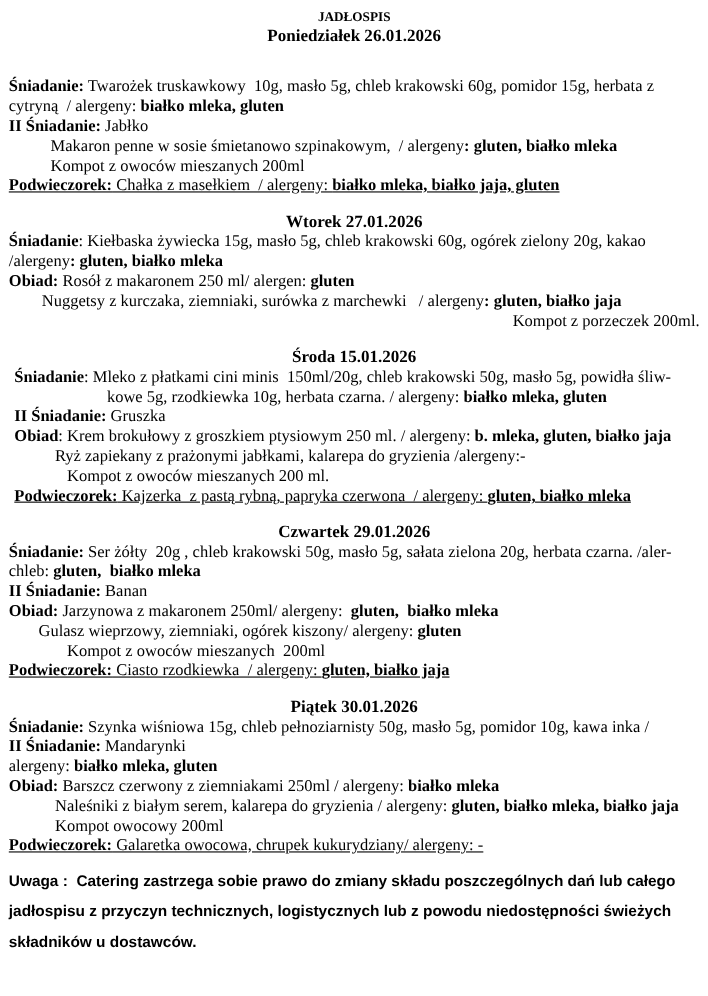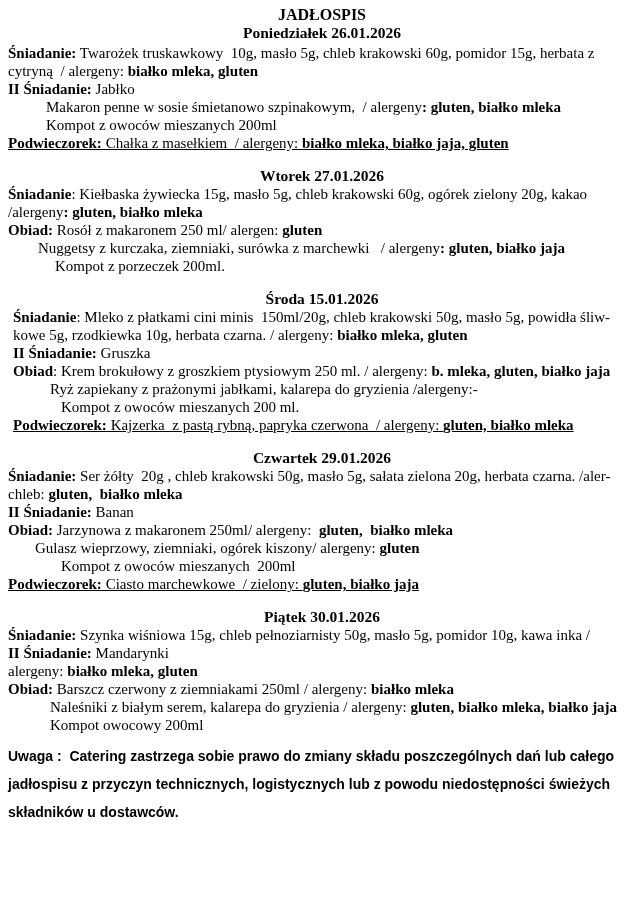--- a/index.html
+++ b/index.html
@@ -11,33 +11,33 @@
   .doc {
     padding: 6px 8px 0 8px;
     font-family: "Liberation Serif", serif;
     font-size: 15px;
     color: #000;
   }
   .page-title {
     margin: 0;
     text-align: center;
     font-weight: 700;
-    font-size: 16px;
+    font-size: 12px;
     line-height: 18px;
   }
   .day-section { margin-top: 15px; }
   .day-section:first-of-type { margin-top: 0; }
   .day-header {
     margin: 0;
     text-align: center;
     font-weight: 700;
     font-size: 15.5px;
     line-height: 18px;
   }
-  .day-section:first-of-type .day-header { margin-bottom: 2px; }
+  .day-section:first-of-type .day-header { margin-bottom: 28px; }
   .line {
     line-height: 18px;
     white-space: pre;
   }
   .b { font-weight: 700; }
   .u { text-decoration: underline; }
   .notice {
     margin-top: 8px;
     font-family: "Liberation Sans", sans-serif;
     font-weight: 700;
@@ -63,50 +63,51 @@
         <div class="line" style="padding-left: 38px;"><span>Makaron penne w sosie śmietanowo szpinakowym,  / alergeny</span><span class="b">: gluten, białko mleka</span></div>
         <div class="line" style="padding-left: 38px;"><span>Kompot z owoców mieszanych 200ml</span></div>
         <div class="line u"><span class="b">Podwieczorek:</span><span> Chałka z masełkiem  / alergeny: </span><span class="b">białko mleka, białko jaja, gluten</span></div>
       </section>
       <section class="day-section">
         <h2 class="day-header">Wtorek 27.01.2026</h2>
         <div class="line"><span class="b">Śniadanie</span><span>: Kiełbaska żywiecka 15g, masło 5g, chleb krakowski 60g, ogórek zielony 20g, kakao</span></div>
         <div class="line"><span>/alergeny</span><span class="b">: gluten, białko mleka</span></div>
         <div class="line"><span class="b">Obiad:</span><span> Rosół z makaronem 250 ml/ alergen: </span><span class="b">gluten</span></div>
         <div class="line" style="padding-left: 30px;"><span>Nuggetsy z kurczaka, ziemniaki, surówka z marchewki   / alergeny</span><span class="b">: gluten, białko jaja</span></div>
-        <div class="line" style="padding-left: 47px;"><span>Kompot z porzeczek 200ml.</span></div>
+        <div class="line" style="padding-left: 47px; text-align: right;"><span>Kompot z porzeczek 200ml.</span></div>
       </section>
       <section class="day-section">
         <h2 class="day-header">Środa 15.01.2026</h2>
         <div class="line" style="padding-left: 5px;"><span class="b">Śniadanie</span><span>: Mleko z płatkami cini minis  150ml/20g, chleb krakowski 50g, masło 5g, powidła śliw-</span></div>
-        <div class="line" style="padding-left: 5px;"><span>kowe 5g, rzodkiewka 10g, herbata czarna. / alergeny: </span><span class="b">białko mleka, gluten</span></div>
+        <div class="line" style="padding-left: 5px; text-align: center;"><span>kowe 5g, rzodkiewka 10g, herbata czarna. / alergeny: </span><span class="b">białko mleka, gluten</span></div>
         <div class="line" style="padding-left: 5px;"><span class="b">II Śniadanie:</span><span> Gruszka</span></div>
         <div class="line" style="padding-left: 5px;"><span class="b">Obiad</span><span>: Krem brokułowy z groszkiem ptysiowym 250 ml. / alergeny: </span><span class="b">b. mleka, gluten, białko jaja</span></div>
         <div class="line" style="padding-left: 42px;"><span>Ryż zapiekany z prażonymi jabłkami, kalarepa do gryzienia /alergeny:-</span></div>
         <div class="line" style="padding-left: 53px;"><span>Kompot z owoców mieszanych 200 ml.</span></div>
         <div class="line u" style="padding-left: 5px;"><span class="b">Podwieczorek:</span><span> Kajzerka  z pastą rybną, papryka czerwona  / alergeny: </span><span class="b">gluten, białko mleka</span></div>
       </section>
       <section class="day-section">
         <h2 class="day-header">Czwartek 29.01.2026</h2>
         <div class="line"><span class="b">Śniadanie:</span><span> Ser żółty  20g , chleb krakowski 50g, masło 5g, sałata zielona 20g, herbata czarna. /aler-</span></div>
         <div class="line"><span>chleb: </span><span class="b">gluten,  białko mleka</span></div>
         <div class="line"><span class="b">II Śniadanie:</span><span> Banan</span></div>
         <div class="line"><span class="b">Obiad:</span><span> Jarzynowa z makaronem 250ml/ alergeny:  </span><span class="b">gluten,  białko mleka</span></div>
         <div class="line" style="padding-left: 27px;"><span>Gulasz wieprzowy, ziemniaki, ogórek kiszony/ alergeny: </span><span class="b">gluten</span></div>
         <div class="line" style="padding-left: 53px;"><span>Kompot z owoców mieszanych  200ml</span></div>
-        <div class="line u"><span class="b">Podwieczorek:</span><span> Ciasto marchewkowe  / zielony: </span><span class="b">gluten, białko jaja</span></div>
+        <div class="line u"><span class="b">Podwieczorek:</span><span> Ciasto rzodkiewka  / alergeny: </span><span class="b">gluten, białko jaja</span></div>
       </section>
       <section class="day-section">
         <h2 class="day-header">Piątek 30.01.2026</h2>
         <div class="line"><span class="b">Śniadanie:</span><span> Szynka wiśniowa 15g, chleb pełnoziarnisty 50g, masło 5g, pomidor 10g, kawa inka /</span></div>
         <div class="line"><span class="b">II Śniadanie:</span><span> Mandarynki</span></div>
         <div class="line"><span>alergeny: </span><span class="b">białko mleka, gluten</span></div>
         <div class="line"><span class="b">Obiad:</span><span> Barszcz czerwony z ziemniakami 250ml / alergeny: </span><span class="b">białko mleka</span></div>
         <div class="line" style="padding-left: 42px;"><span>Naleśniki z białym serem, kalarepa do gryzienia / alergeny: </span><span class="b">gluten, białko mleka, białko jaja</span></div>
         <div class="line" style="padding-left: 42px;"><span>Kompot owocowy 200ml</span></div>
+        <div class="line u"><span class="b">Podwieczorek:</span><span> Galaretka owocowa, chrupek kukurydziany/ alergeny: -</span></div>
       </section>
     </div>
   <div id="notice" class="notice">
       <div class="line">Uwaga :  Catering zastrzega sobie prawo do zmiany składu poszczególnych dań lub całego </div>
       <div class="line">jadłospisu z przyczyn technicznych, logistycznych lub z powodu niedostępności świeżych </div>
       <div class="line">składników u dostawców.</div>
     </div>
 </main>
 
 </body></html>

